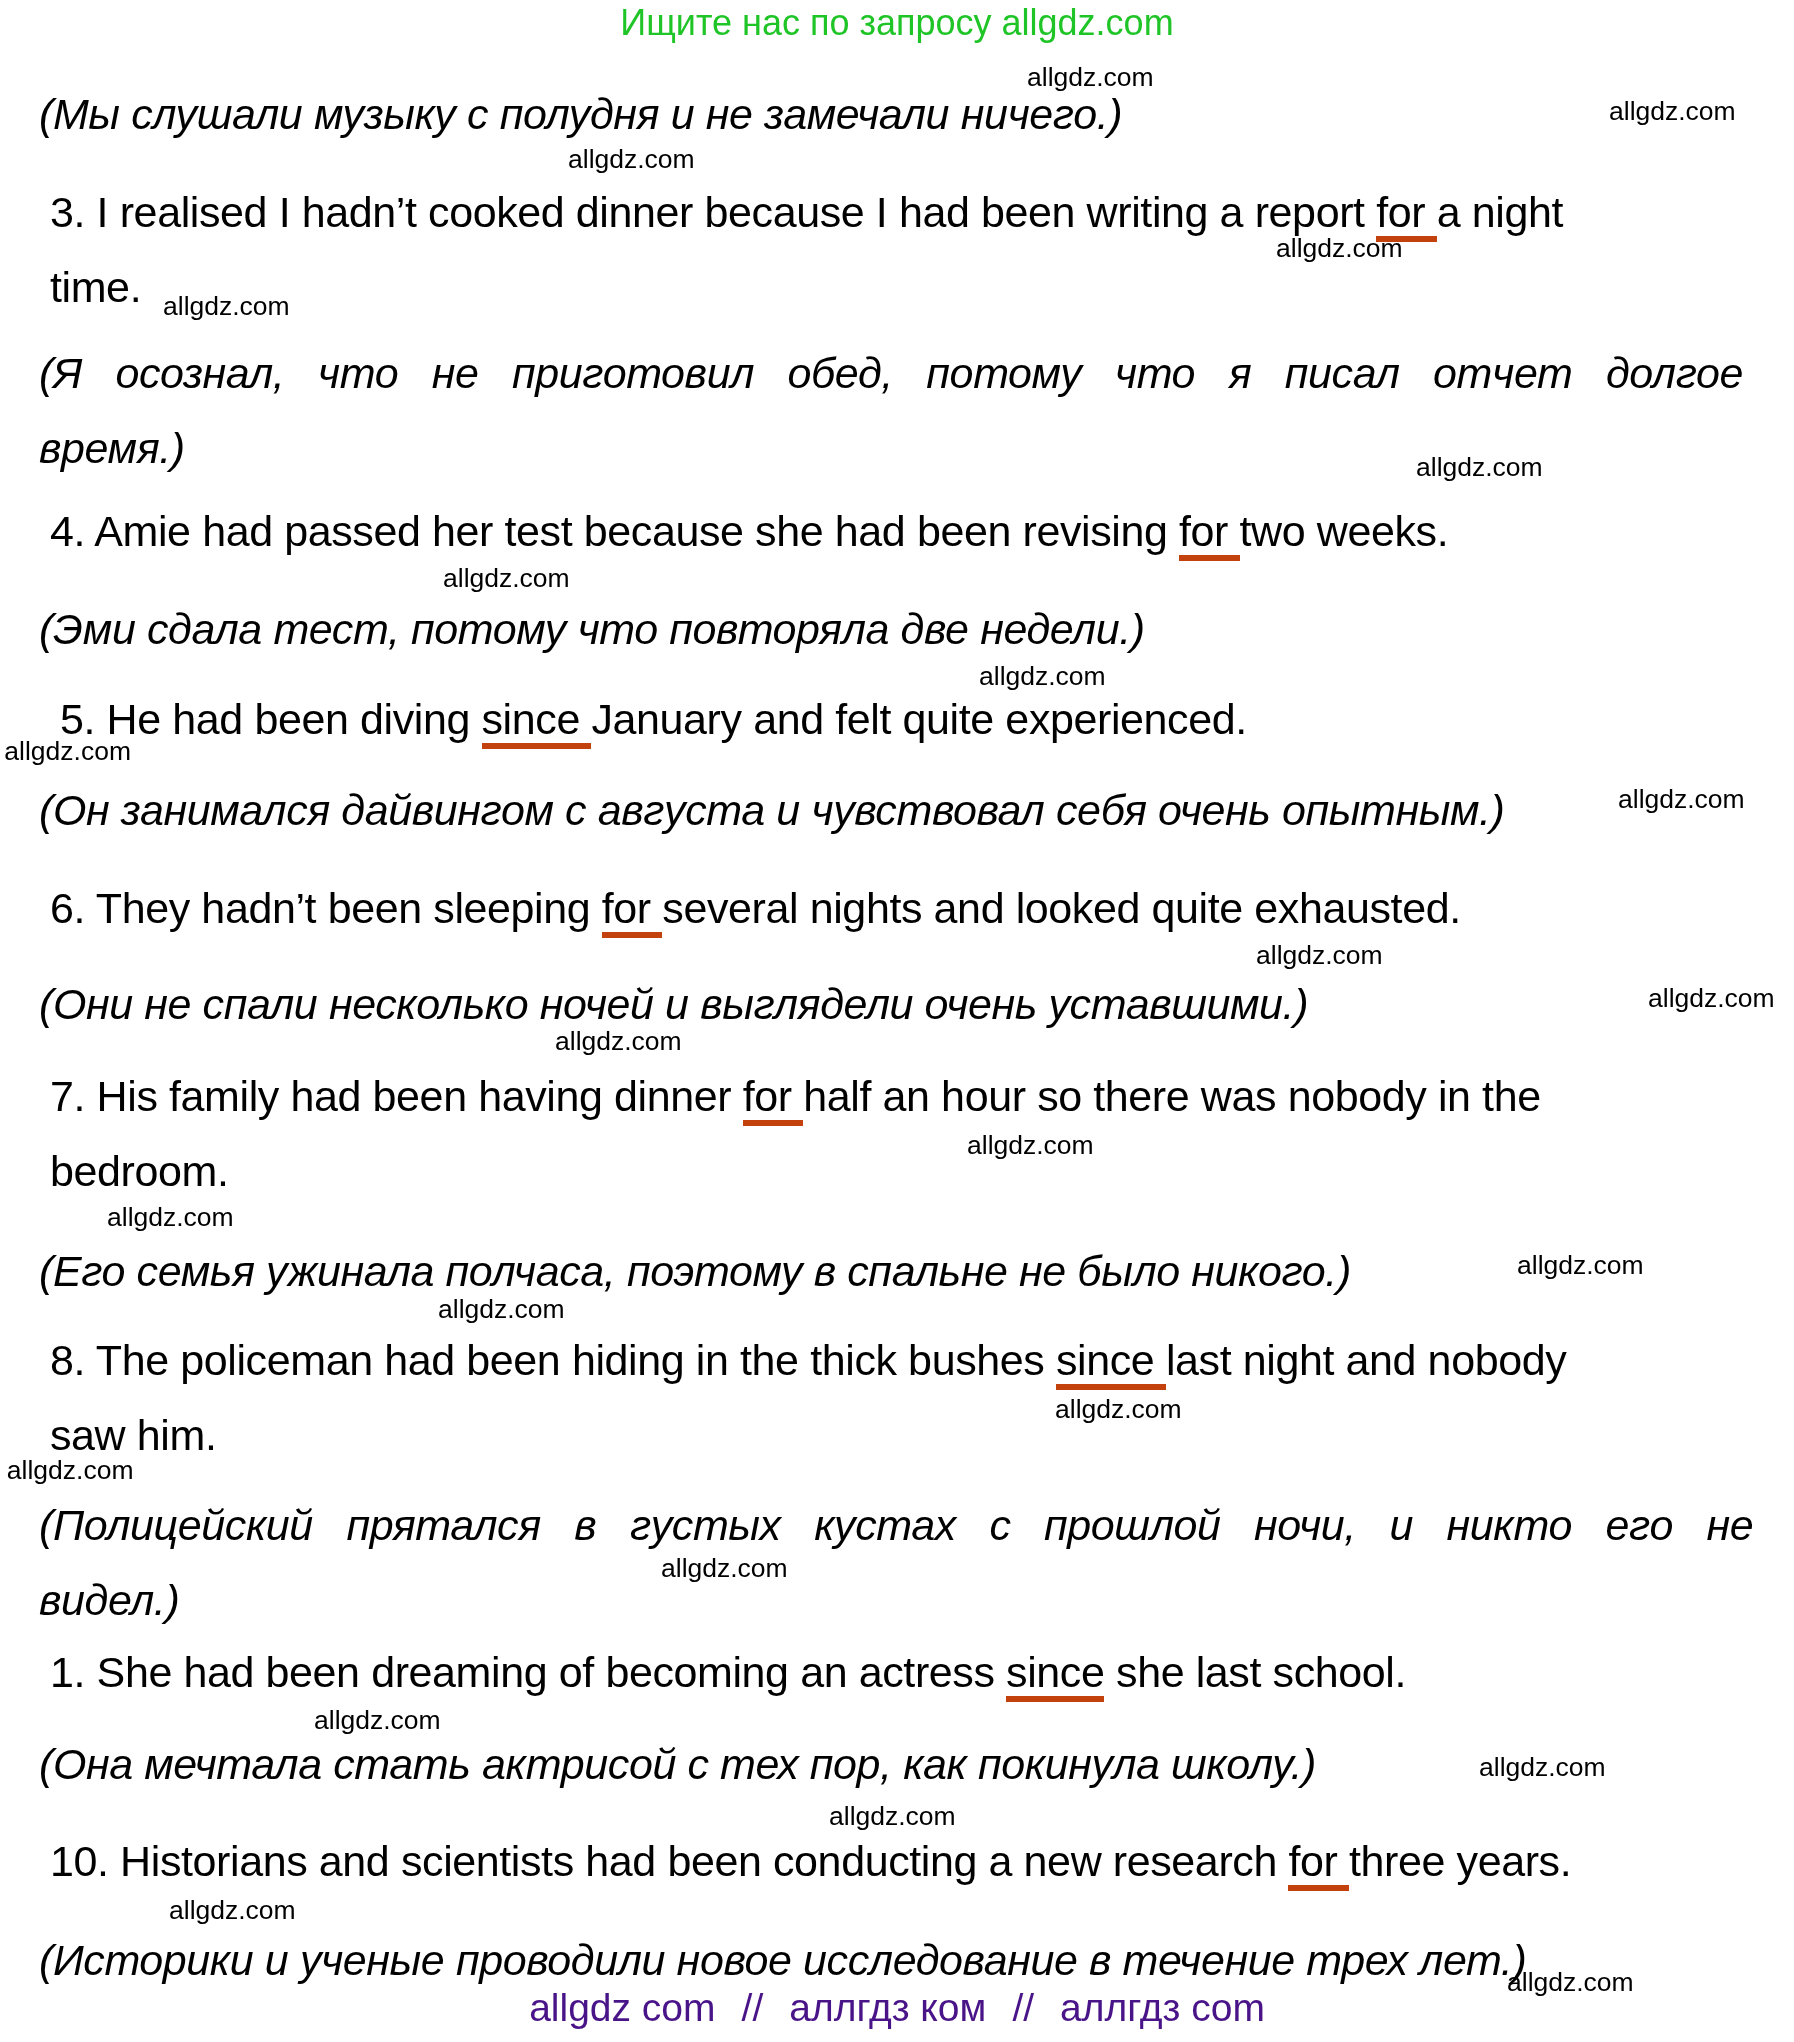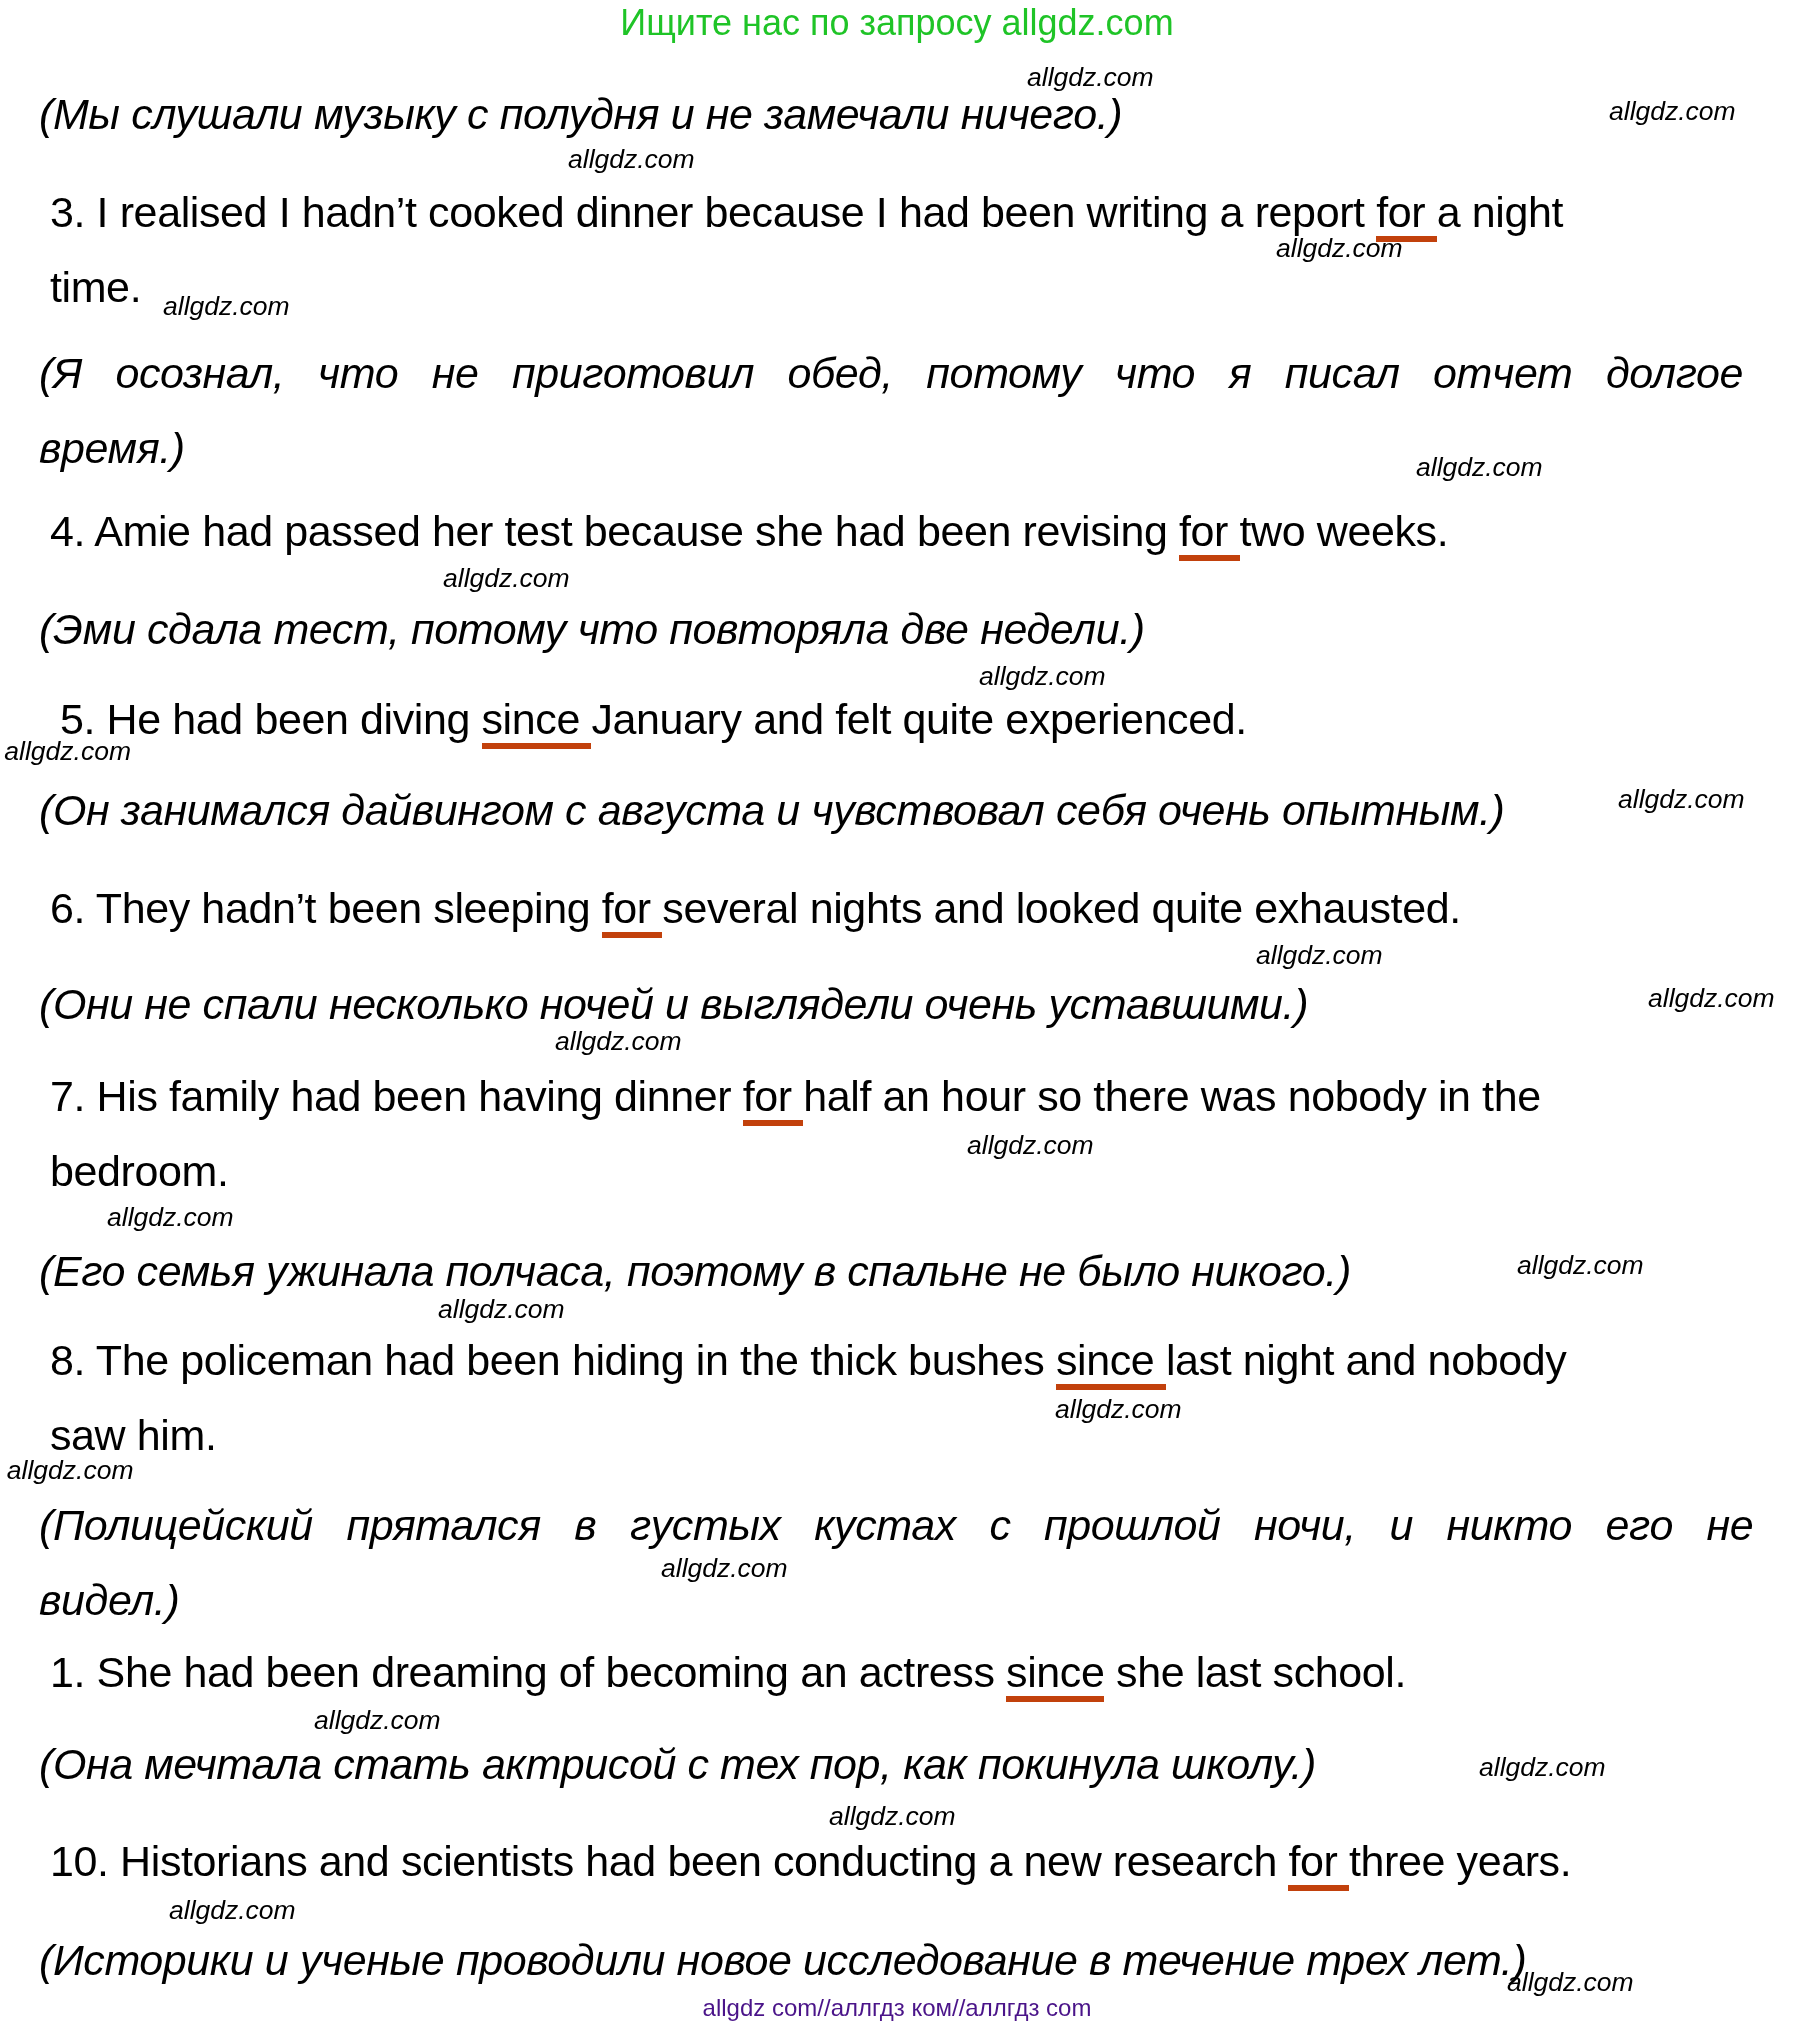--- a/index.html
+++ b/index.html
@@ -21,39 +21,39 @@
     line-height:41px;
     color:#1FC427;
     white-space:nowrap;
   }
   .wm{
     position:absolute;
     font-size:26.5px;
     line-height:31px;
     white-space:nowrap;
     color:#000;
-    font-style:italic;
   }
   .block{
     position:absolute;
     font-size:43px;
     line-height:75px;
     white-space:nowrap;
     letter-spacing:-0.4px;
   }
   .block.ru{ font-style:italic; }
   .u{ border-bottom:6px solid #c2410c; }
   .site-footer{
     position:absolute;
     top:1988px; left:0;
     width:100%;
     display:flex;
     justify-content:center;
     align-items:baseline;
-    font-size:24px;
+    gap:26px;
+    font-size:39px;
     line-height:39px;
     color:#4A1489;
     white-space:nowrap;
   }
 </style>
 </head>
 <body>
 
 <div class="page">
   <div class="site-header">Ищите нас по запросу allgdz.com</div>

